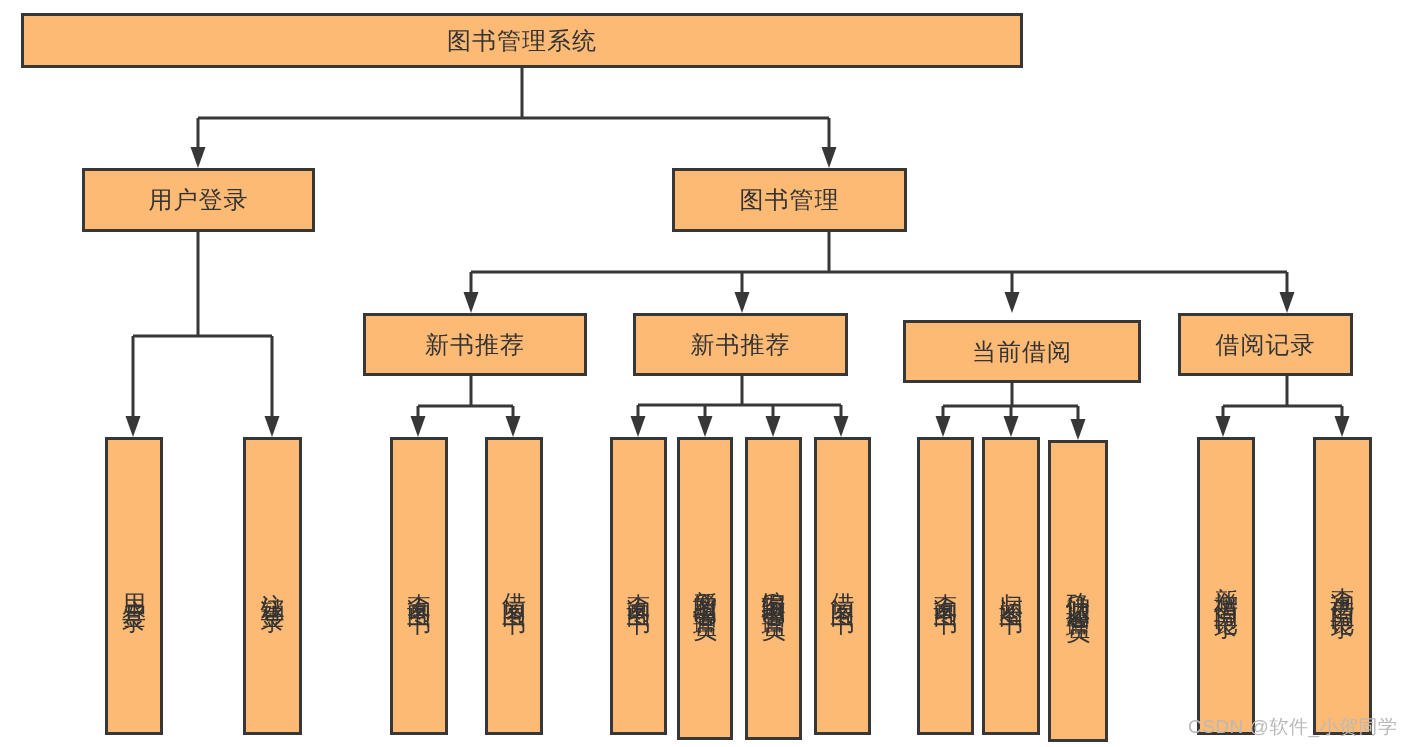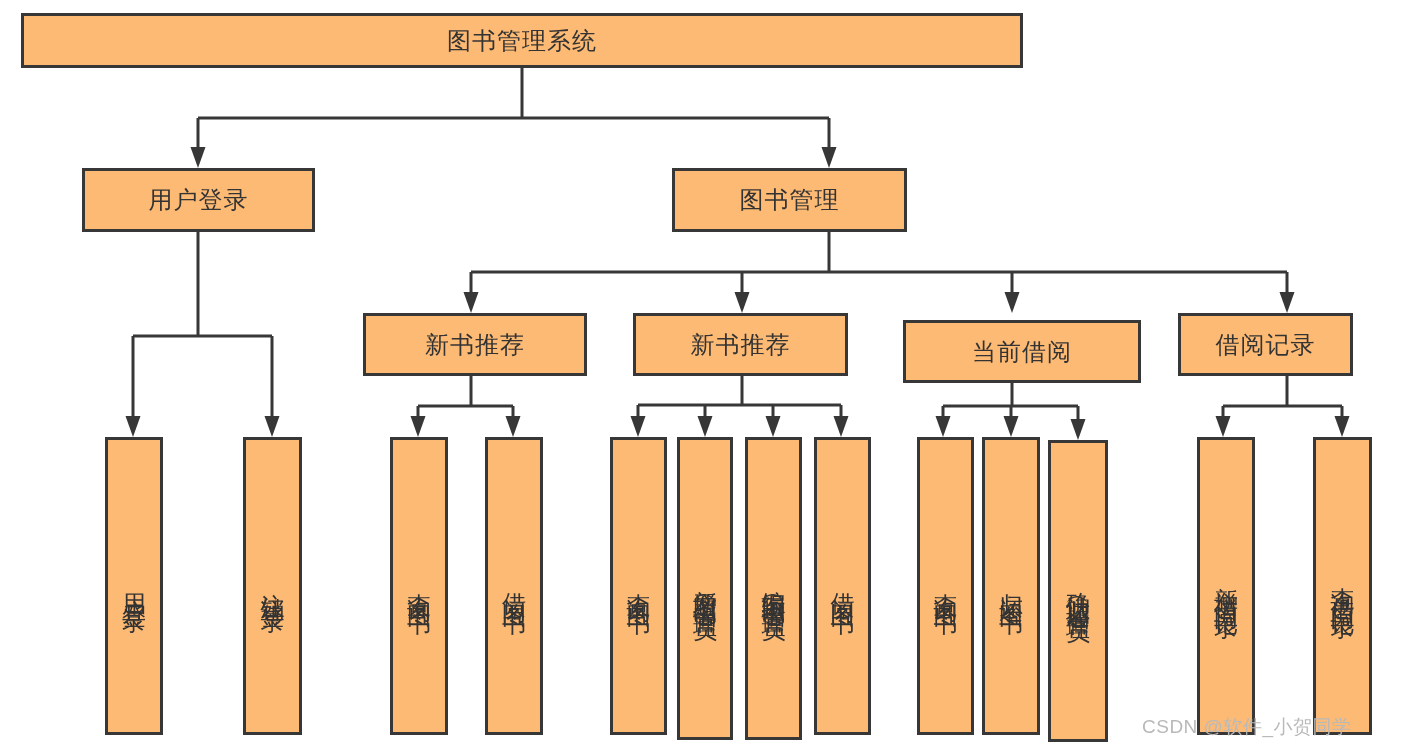--- a/index.html
+++ b/index.html
@@ -27,21 +27,21 @@
   .leaf span {
     writing-mode: vertical-rl;
     text-orientation: mixed;
     font-size: 24px;
     letter-spacing: 6px;
     line-height: 1;
     white-space: nowrap;
   }
   #watermark {
     position: absolute;
-    left: 1142px;
+    left: 1188px;
     top: 714px;
     width: 212px;
     font-size: 19px;
     color: #b9b9b9;
     white-space: nowrap;
     z-index: 5;
     letter-spacing: 0.5px;
   }
 </style>
 </head>

